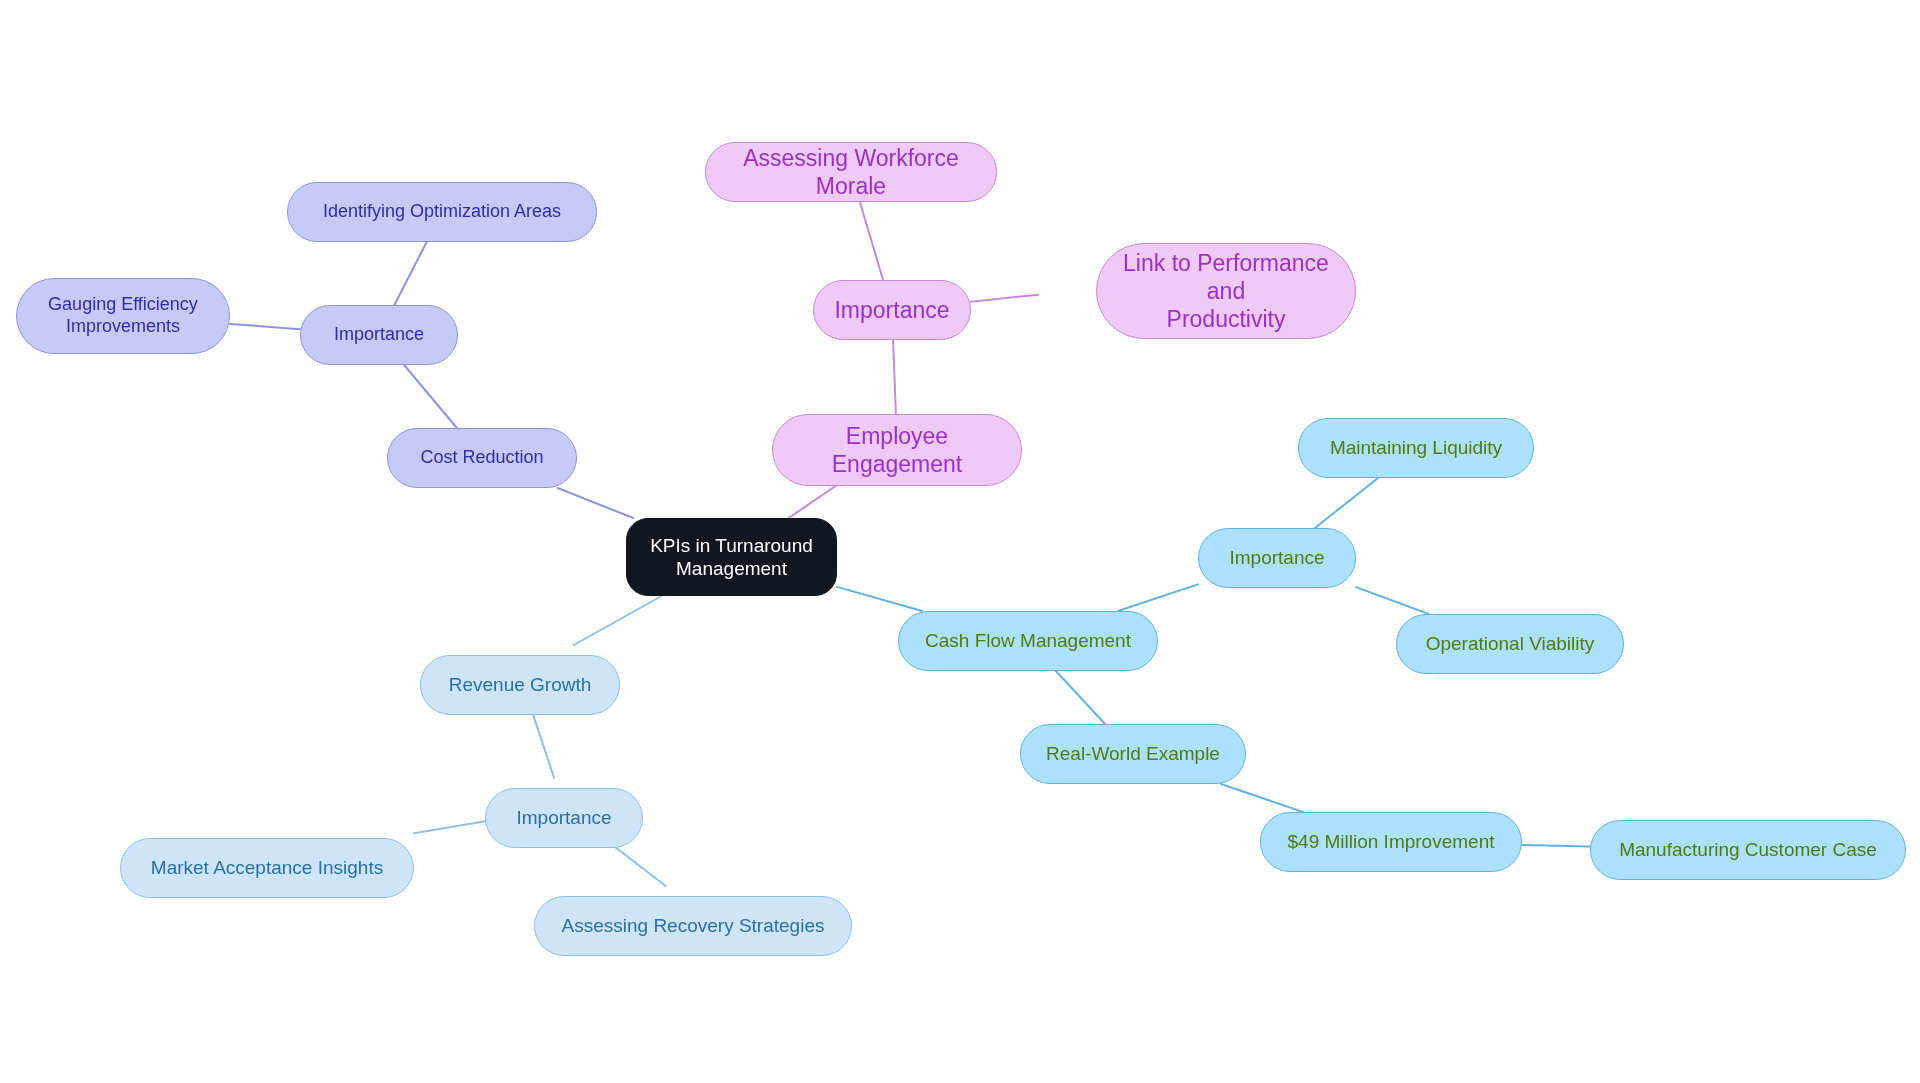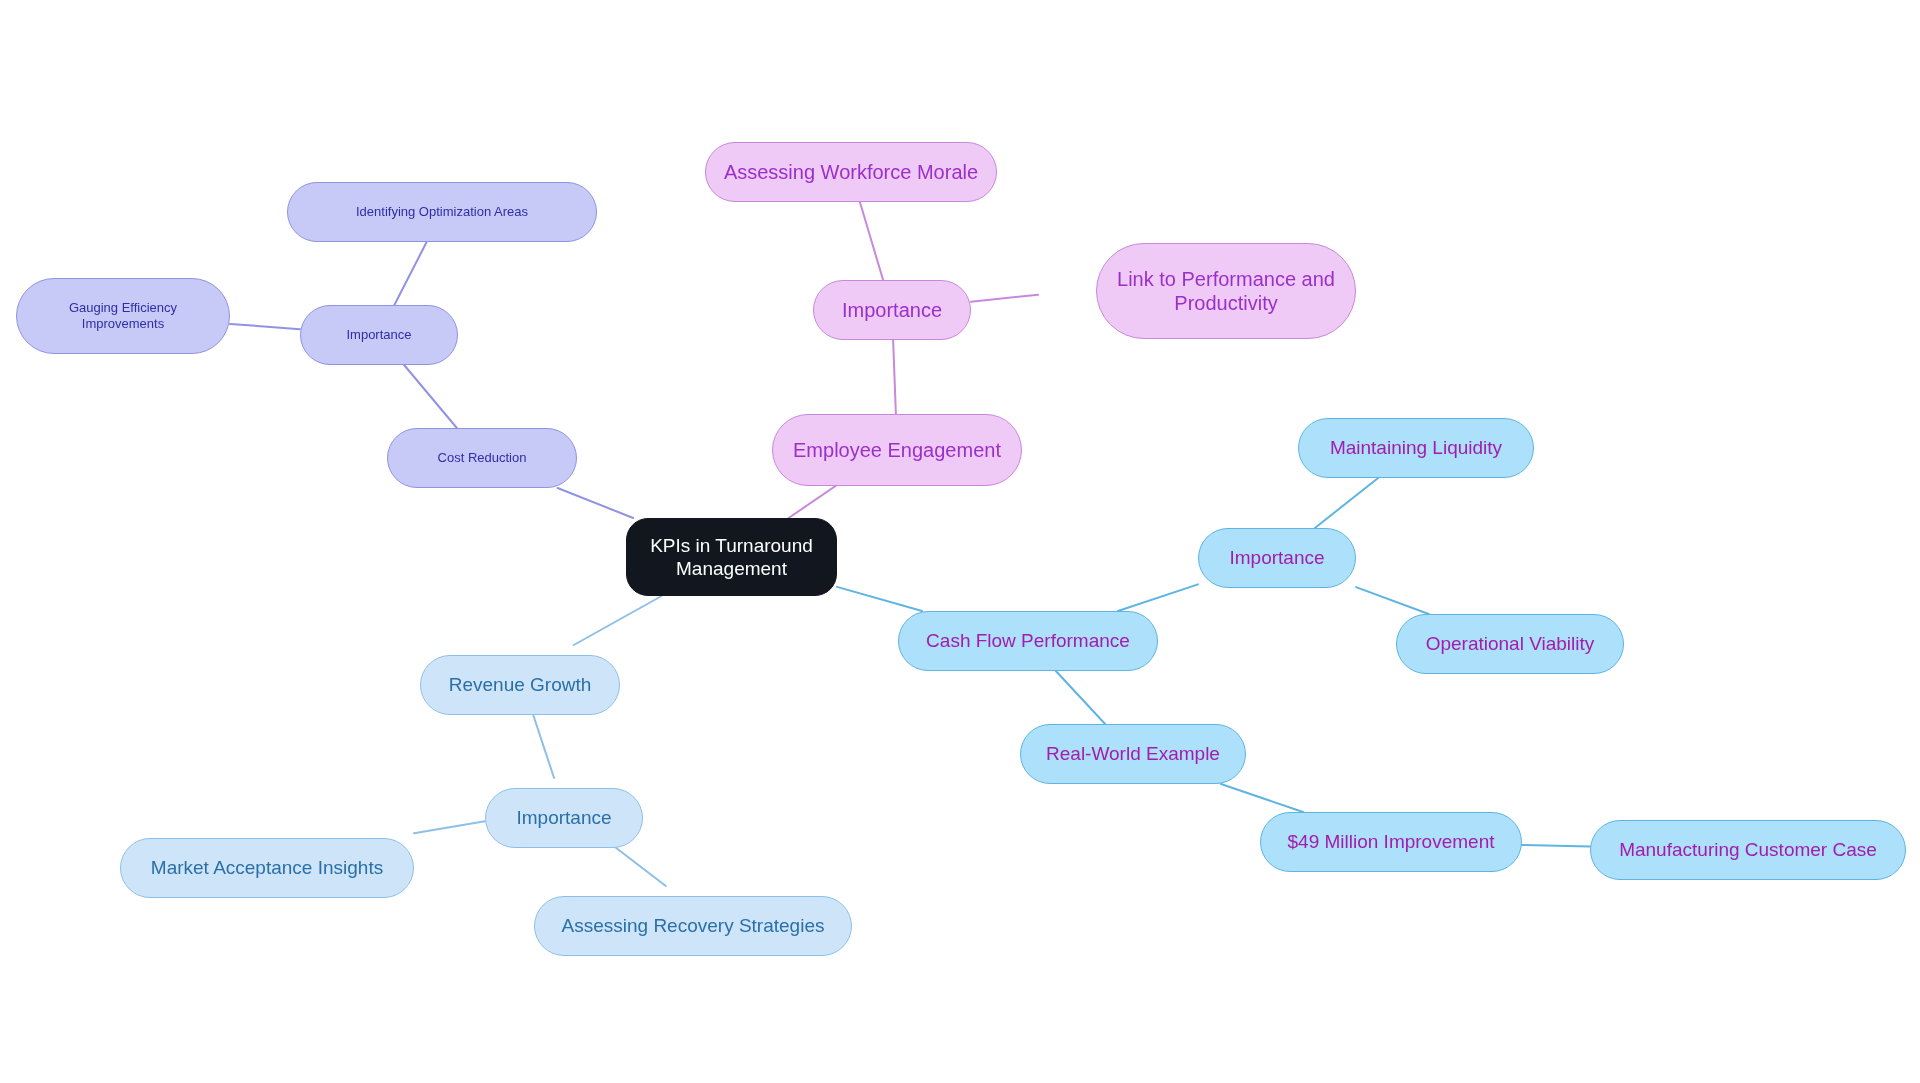--- a/index.html
+++ b/index.html
@@ -41,32 +41,32 @@
     background: #11161f;
     border-color: #11161f;
     color: #ffffff;
     border-radius: 22px;
     font-size: 19px;
   }
   .node-lavender {
     background: #c7c9f7;
     border-color: #9093e2;
     color: #2e2ea8;
-    font-size: 13px;
+    font-size: 18px;
   }
   .node-pink {
     background: #efcaf7;
     border-color: #c888dc;
     color: #9b30c9;
-    font-size: 20px;
+    font-size: 23px;
   }
   .node-blue-strong {
     background: #ade0fa;
     border-color: #5fb4e2;
-    color: #a21caf;
+    color: #4d7c0f;
     font-size: 19px;
   }
   .node-blue-soft {
     background: #cee5f9;
     border-color: #8dc0e8;
     color: #2a6fa8;
     font-size: 19px;
     margin-top: 10px;
   }
 </style>
@@ -101,21 +101,21 @@
       <div class="node node-lavender" style="left: 387px; top: 428px; width: 190px; height: 60px;">Cost Reduction</div>
       <div class="node node-lavender" style="left: 300px; top: 305px; width: 158px; height: 60px;">Importance</div>
       <div class="node node-lavender" style="left: 287px; top: 182px; width: 310px; height: 60px;">Identifying Optimization Areas</div>
       <div class="node node-lavender" style="left: 16px; top: 278px; width: 214px; height: 76px;">Gauging Efficiency
 Improvements</div>
       <div class="node node-pink" style="left: 772px; top: 414px; width: 250px; height: 72px;">Employee Engagement</div>
       <div class="node node-pink" style="left: 813px; top: 280px; width: 158px; height: 60px;">Importance</div>
       <div class="node node-pink" style="left: 705px; top: 142px; width: 292px; height: 60px;">Assessing Workforce Morale</div>
       <div class="node node-pink" style="left: 1096px; top: 243px; width: 260px; height: 96px;">Link to Performance and
 Productivity</div>
-      <div class="node node-blue-strong" style="left: 898px; top: 611px; width: 260px; height: 60px;">Cash Flow Performance</div>
+      <div class="node node-blue-strong" style="left: 898px; top: 611px; width: 260px; height: 60px;">Cash Flow Management</div>
       <div class="node node-blue-strong" style="left: 1198px; top: 528px; width: 158px; height: 60px;">Importance</div>
       <div class="node node-blue-strong" style="left: 1298px; top: 418px; width: 236px; height: 60px;">Maintaining Liquidity</div>
       <div class="node node-blue-strong" style="left: 1396px; top: 614px; width: 228px; height: 60px; text-align: center;">Operational Viability</div>
       <div class="node node-blue-strong" style="left: 1020px; top: 724px; width: 226px; height: 60px;">Real-World Example</div>
       <div class="node node-blue-strong" style="left: 1260px; top: 812px; width: 262px; height: 60px;">$49 Million Improvement</div>
       <div class="node node-blue-strong" style="left: 1590px; top: 820px; width: 316px; height: 60px;">Manufacturing Customer Case</div>
       <div class="node node-blue-soft" style="left: 420px; top: 645px; width: 200px; height: 60px;">Revenue Growth</div>
       <div class="node node-blue-soft" style="left: 485px; top: 778px; width: 158px; height: 60px;">Importance</div>
       <div class="node node-blue-soft" style="left: 120px; top: 828px; width: 294px; height: 60px; text-align: right;">Market Acceptance Insights</div>
       <div class="node node-blue-soft" style="left: 534px; top: 886px; width: 318px; height: 60px;">Assessing Recovery Strategies</div>

